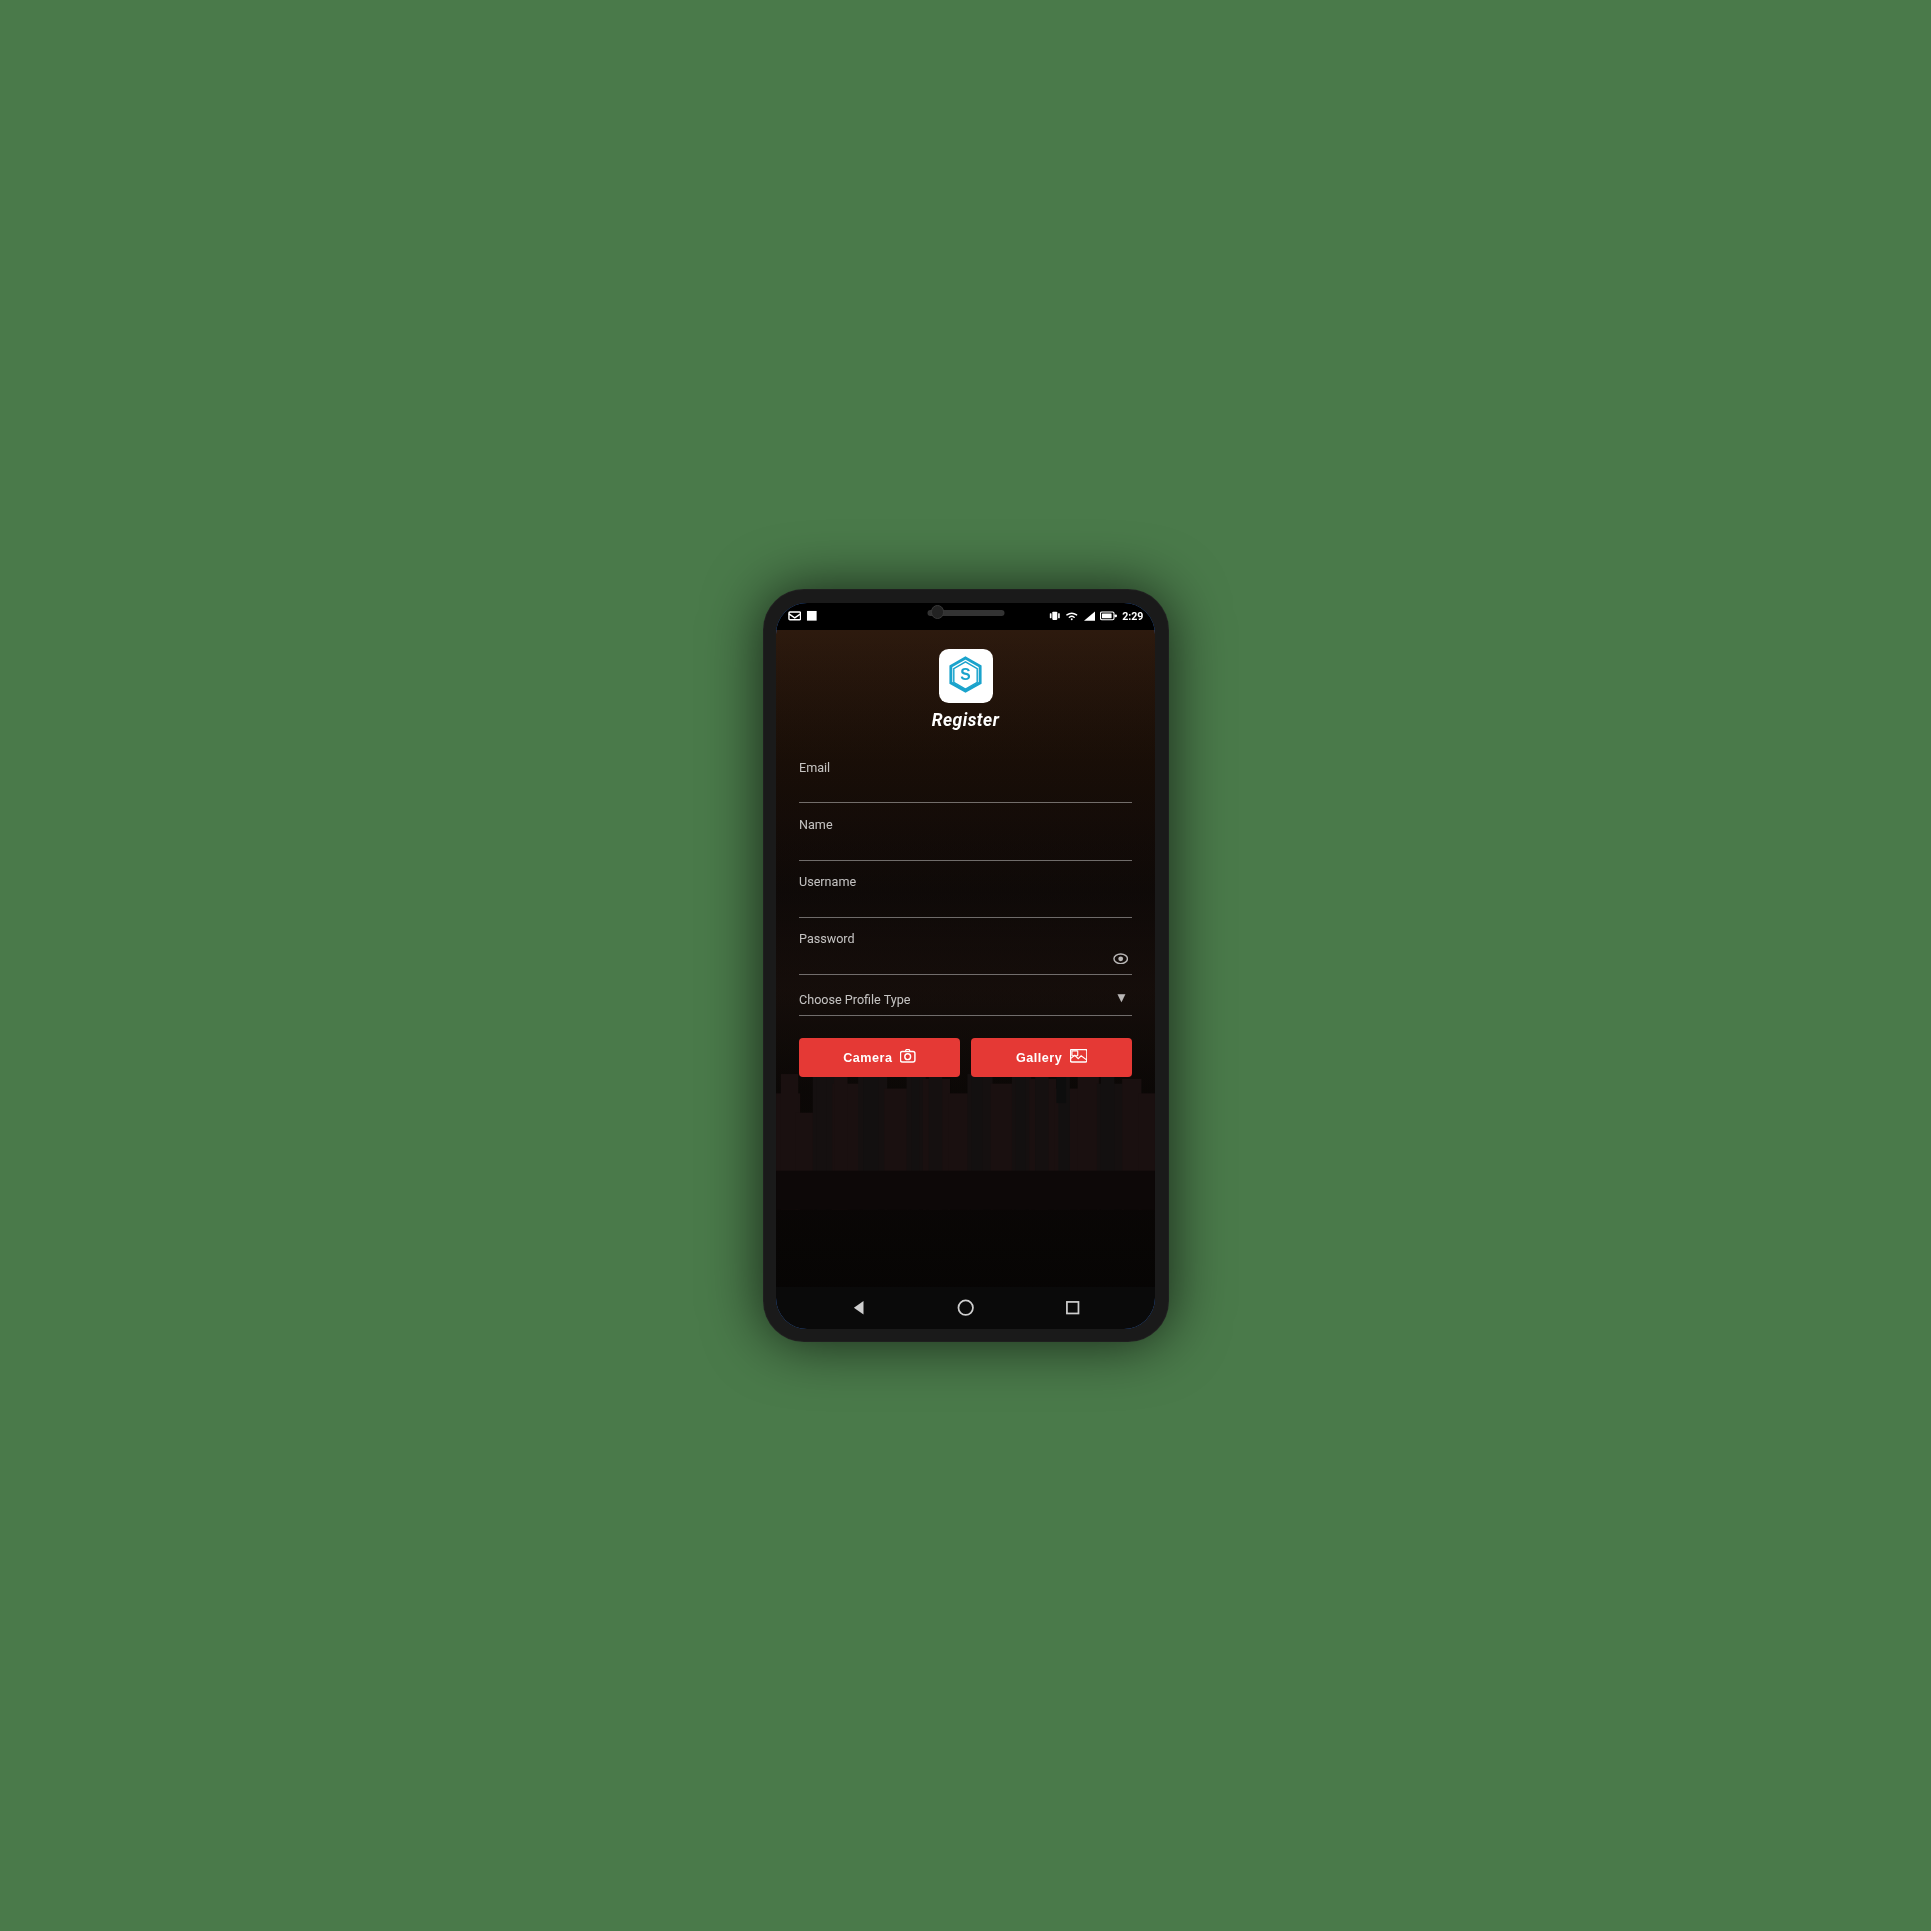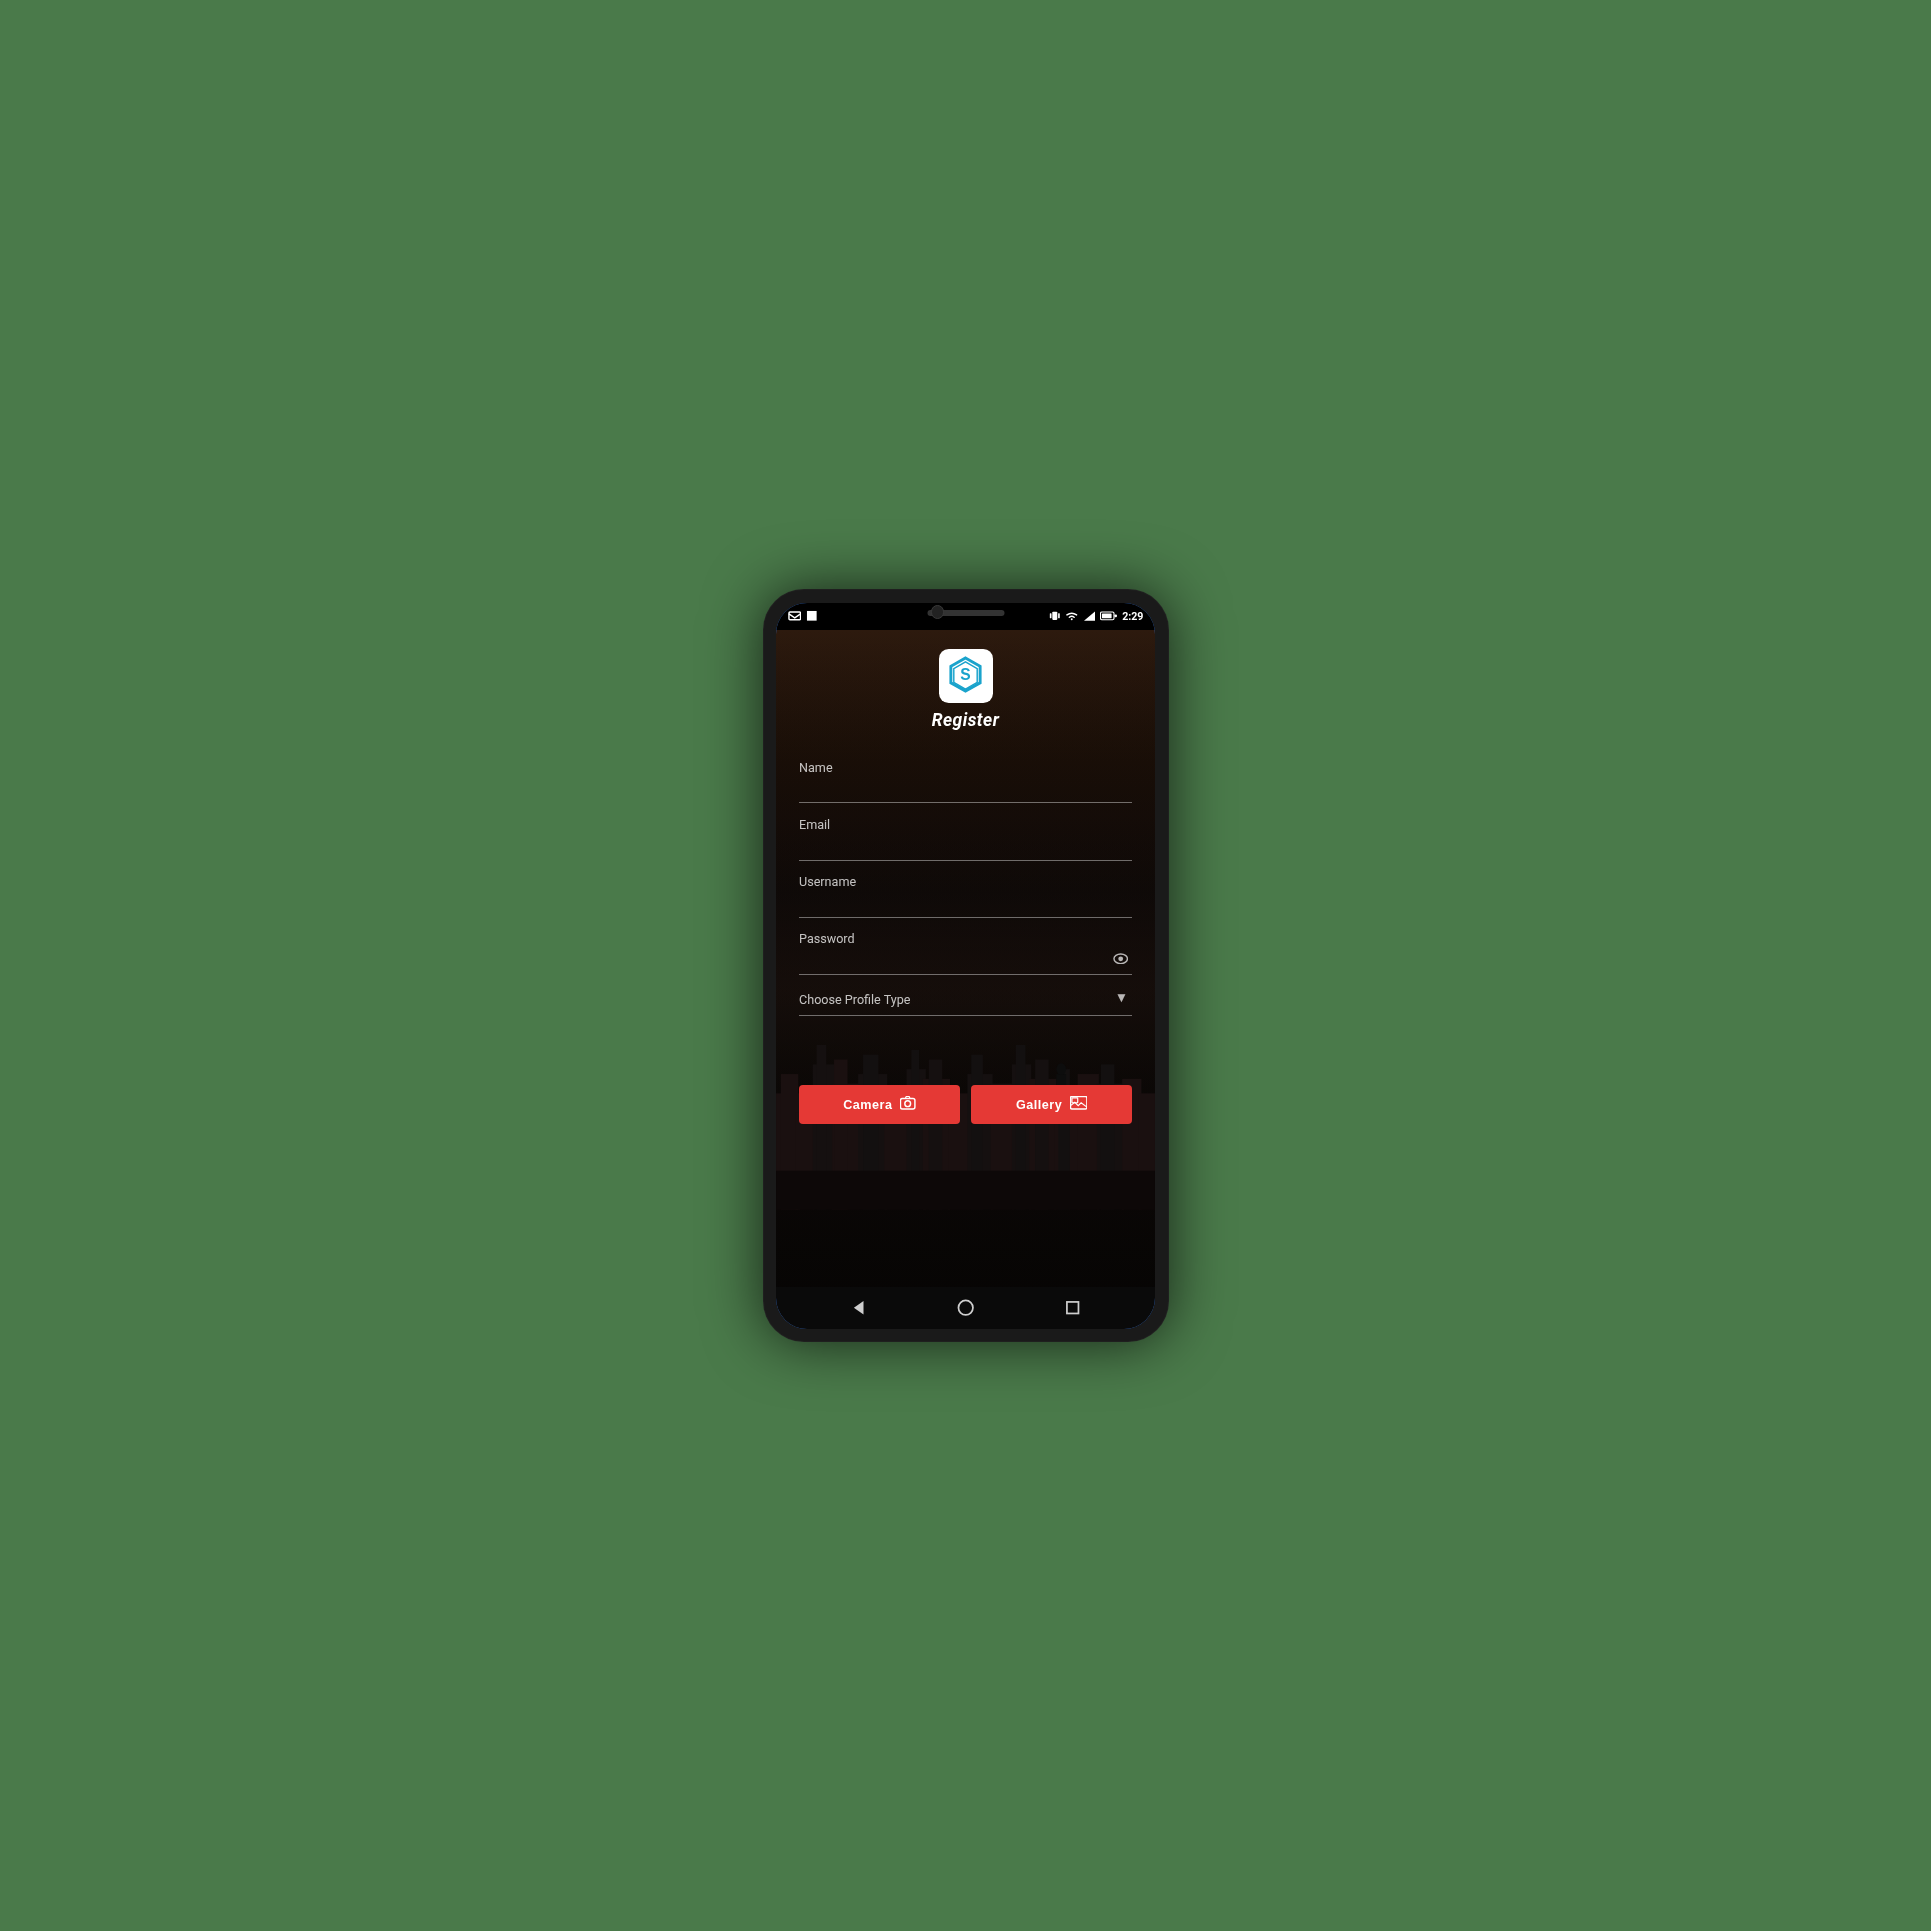--- a/index.html
+++ b/index.html
@@ -242,21 +242,20 @@
       color: white;
       font-size: 12.6px;
       font-weight: bold;
       padding: 11.6px 5.8px;
       cursor: pointer;
       display: flex;
       align-items: center;
       justify-content: center;
       gap: 7.7px;
       letter-spacing: 0.5px;
-      margin-top: 47px;
     }
 
     .btn-icon {
       font-size: 13.5px;
     }
 
     
     .android-nav {
       background: #0a0a0a;
       height: 42px;
@@ -403,27 +402,27 @@
               <polygon points="20,6 32,13 32,27 20,34 8,27 8,13" fill="none" stroke="#1aa3cc" stroke-width="1.5"></polygon>
               <text x="20" y="25" text-anchor="middle" font-size="16" font-weight="bold" fill="#1aa3cc" font-family="Arial">S</text>
             </svg>
           </div>
           <span class="register-title">Register</span>
         </div>
 
         <div class="form-area">
 
           <div class="form-field">
+            <label class="form-label">Email</label>
+            <input class="form-input" type="email" placeholder="" style="">
+          </div>
+
+          <div class="form-field">
             <label class="form-label">Name</label>
             <input class="form-input" type="text" placeholder="" style="">
-          </div>
-
-          <div class="form-field">
-            <label class="form-label">Email</label>
-            <input class="form-input" type="email" placeholder="" style="">
           </div>
 
           <div class="form-field">
             <label class="form-label">Username</label>
             <input class="form-input" type="text" placeholder="" style="">
           </div>
 
           <div class="form-field">
             <label class="form-label">Password</label>
             <input class="form-input" type="password" placeholder="" style="">

